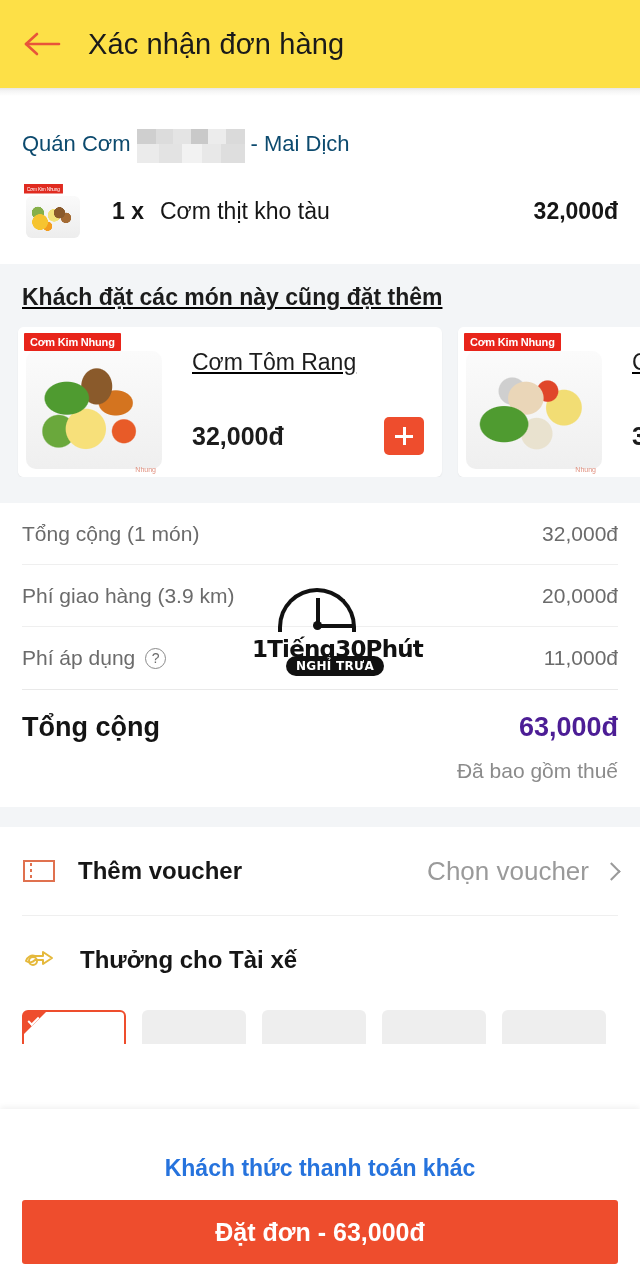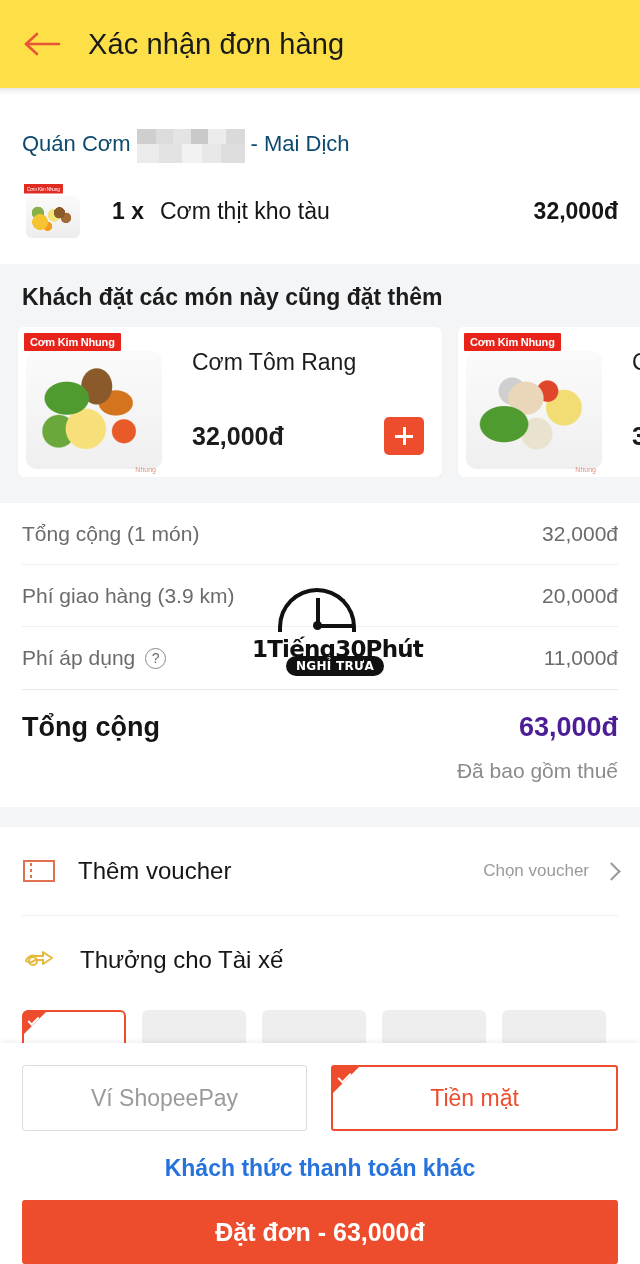--- a/index.html
+++ b/index.html
@@ -101,21 +101,21 @@
     letter-spacing: -0.2px;
     white-space: nowrap;
     transform: scale(0.95);
     transform-origin: left top;
   }
   .qty { font-size: 23px; color: #161616; margin-left: 28px; font-weight: bold; }
   .item-name { font-size: 23px; color: #161616; margin-left: 16px; }
   .item-price { margin-left: auto; font-size: 23px; color: #161616; font-weight: bold; }
 
   
-  .reco-section { background: #f3f5f7; padding: 20px 0 26px 0; }
+  .reco-section { background: #f3f5f7; padding: 20px 0 26px 0; text-decoration: underline; }
   .reco-title { font-size: 23px; color: #1c1c1c; font-weight: bold; padding: 0 22px 16px 22px; }
   .reco-scroller {
     display: flex; gap: 16px;
     padding-left: 18px;
     overflow: hidden;
   }
   .reco-card {
     flex: 0 0 auto;
     width: 424px; height: 150px;
     background: #ffffff;
@@ -224,25 +224,25 @@
   .block-gap { height: 20px; background: #f3f5f7; }
 
   
   .list-row {
     background: #fff;
     height: 88px;
     display: flex; align-items: center;
     padding: 0 22px;
     cursor: pointer;
   }
-  .list-row .label { font-size: 24px; color: #161616; font-weight: normal; margin-left: 22px; }
+  .list-row .label { font-size: 24px; color: #161616; font-weight: bold; margin-left: 22px; }
   .list-row .right {
     margin-left: auto; display: flex; align-items: center; gap: 16px;
   }
-  .list-row .right-text { font-size: 17px; color: #9a9a9a; }
+  .list-row .right-text { font-size: 26px; color: #9a9a9a; }
   .chevron {
     width: 13px; height: 13px;
     border-top: 2.6px solid #9a9a9a; border-right: 2.6px solid #9a9a9a;
     transform: rotate(45deg);
   }
   .row-divider { height: 1px; background: #efefef; margin: 0 22px; background-clip: content-box; }
 
   .ticket-icon { width: 34px; height: 26px; position: relative; flex: 0 0 auto; }
   .tip-icon { width: 36px; height: 28px; position: relative; flex: 0 0 auto; }
 
@@ -508,25 +508,17 @@
   <div class="watermark">
     <div class="wm-clock"></div>
     <div class="wm-hand-v"></div>
     <div class="wm-hand-h"></div>
     <div class="wm-dot"></div>
     <div class="wm-text">1Tiếng30Phút</div>
     <div class="wm-pill">NGHỈ TRƯA</div>
   </div>
 
   <div class="bottom-bar">
-    <div class="pay-options">
-      <div class="pay-opt">
-        <span>Ví ShopeePay</span>
-      </div>
-      <div class="pay-opt selected">
-        <span>Tiền mặt</span>
-      </div>
-    </div>
     <div class="other-pay">Khách thức thanh toán khác</div>
     <div class="cta">Đặt đơn - 63,000đ</div>
   </div>
 
 </div>
 
 </body></html>

